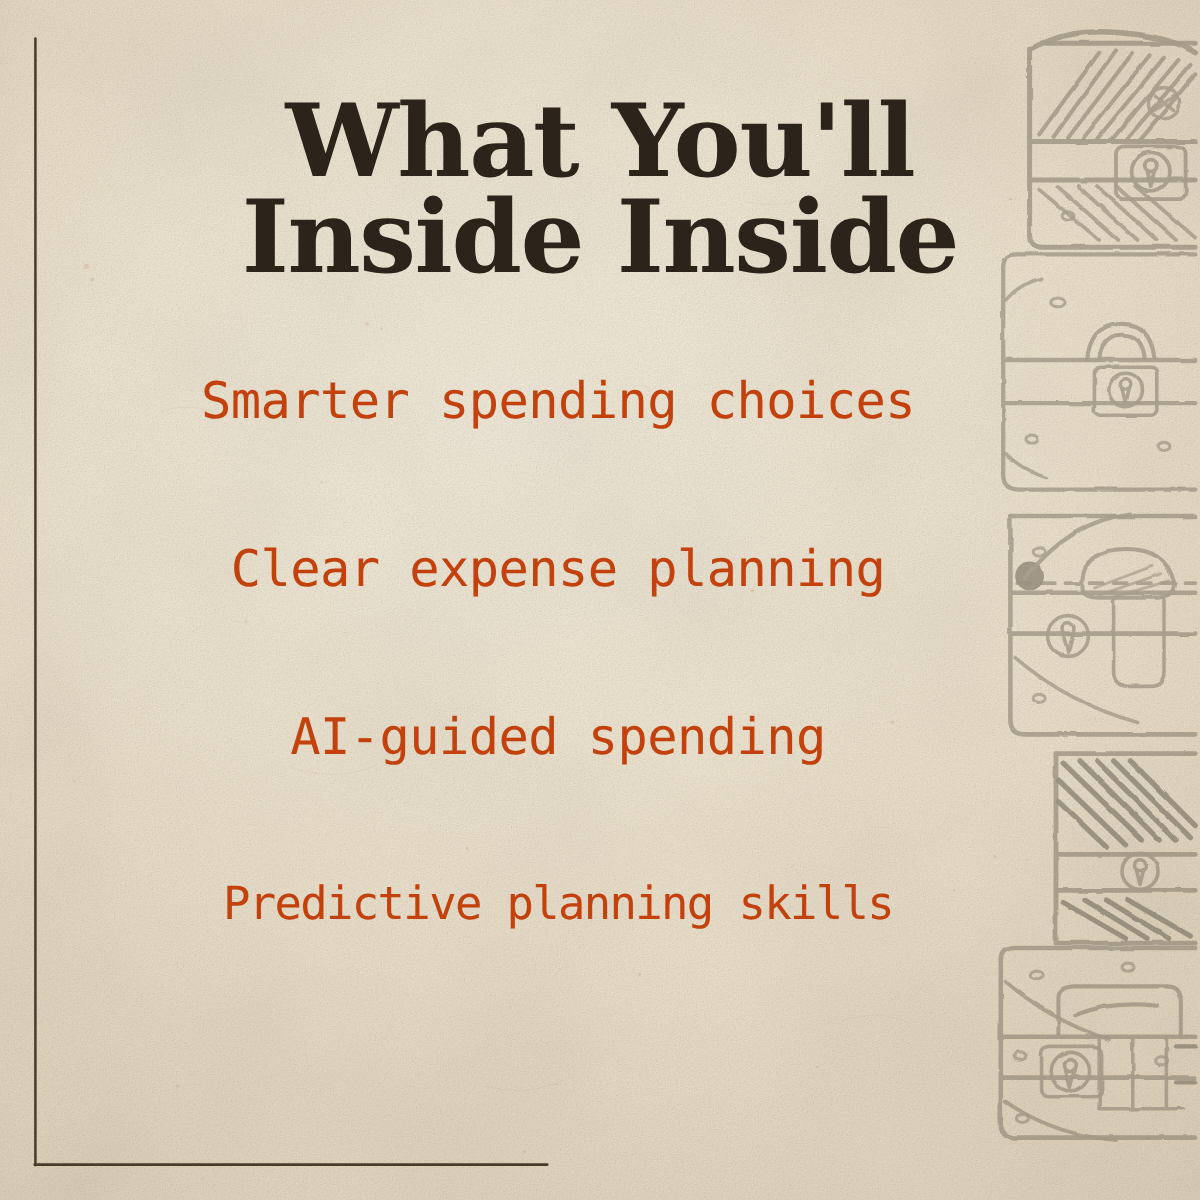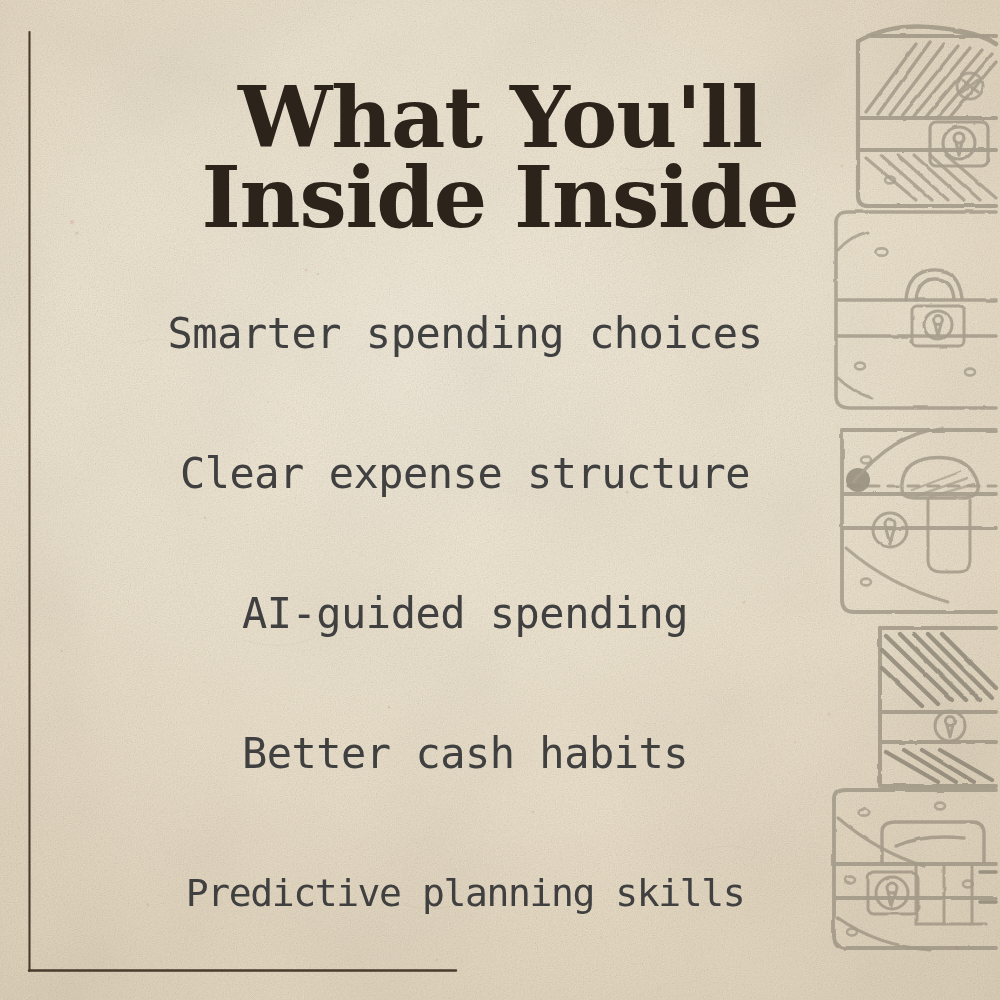--- a/index.html
+++ b/index.html
@@ -120,21 +120,21 @@
     list-style: none;
     margin: 0;
     padding: 0;
   }
   .benefit-item {
     height: 140px;
     display: flex;
     align-items: center;
     justify-content: center;
     text-align: center;
-    color: #404040;
+    color: #c2410c;
     font-family: "DejaVu Sans Mono", "Liberation Mono", monospace;
     font-size: 42px;
     letter-spacing: -0.5px;
     line-height: 1.1;
     white-space: nowrap;
   }
   .benefit-item.xlong {
     font-size: 38px;
     letter-spacing: -1.4px;
   }
@@ -414,20 +414,19 @@
 
   <div class="content">
 
     <h1 class="headline">
       <span class="hl-line hl-line-1">What You'll</span>
       <span class="hl-line hl-line-2">Inside Inside</span>
     </h1>
 
     <ul class="benefit-list">
       <li class="benefit-item">Smarter spending choices</li>
-      <li class="benefit-item">Clear expense structure</li>
+      <li class="benefit-item">Clear expense planning</li>
       <li class="benefit-item">AI-guided spending</li>
-      <li class="benefit-item">Better cash habits</li>
       <li class="benefit-item xlong">Predictive planning skills</li>
     </ul>
 
   </div>
 </div>
 
 </body></html>

